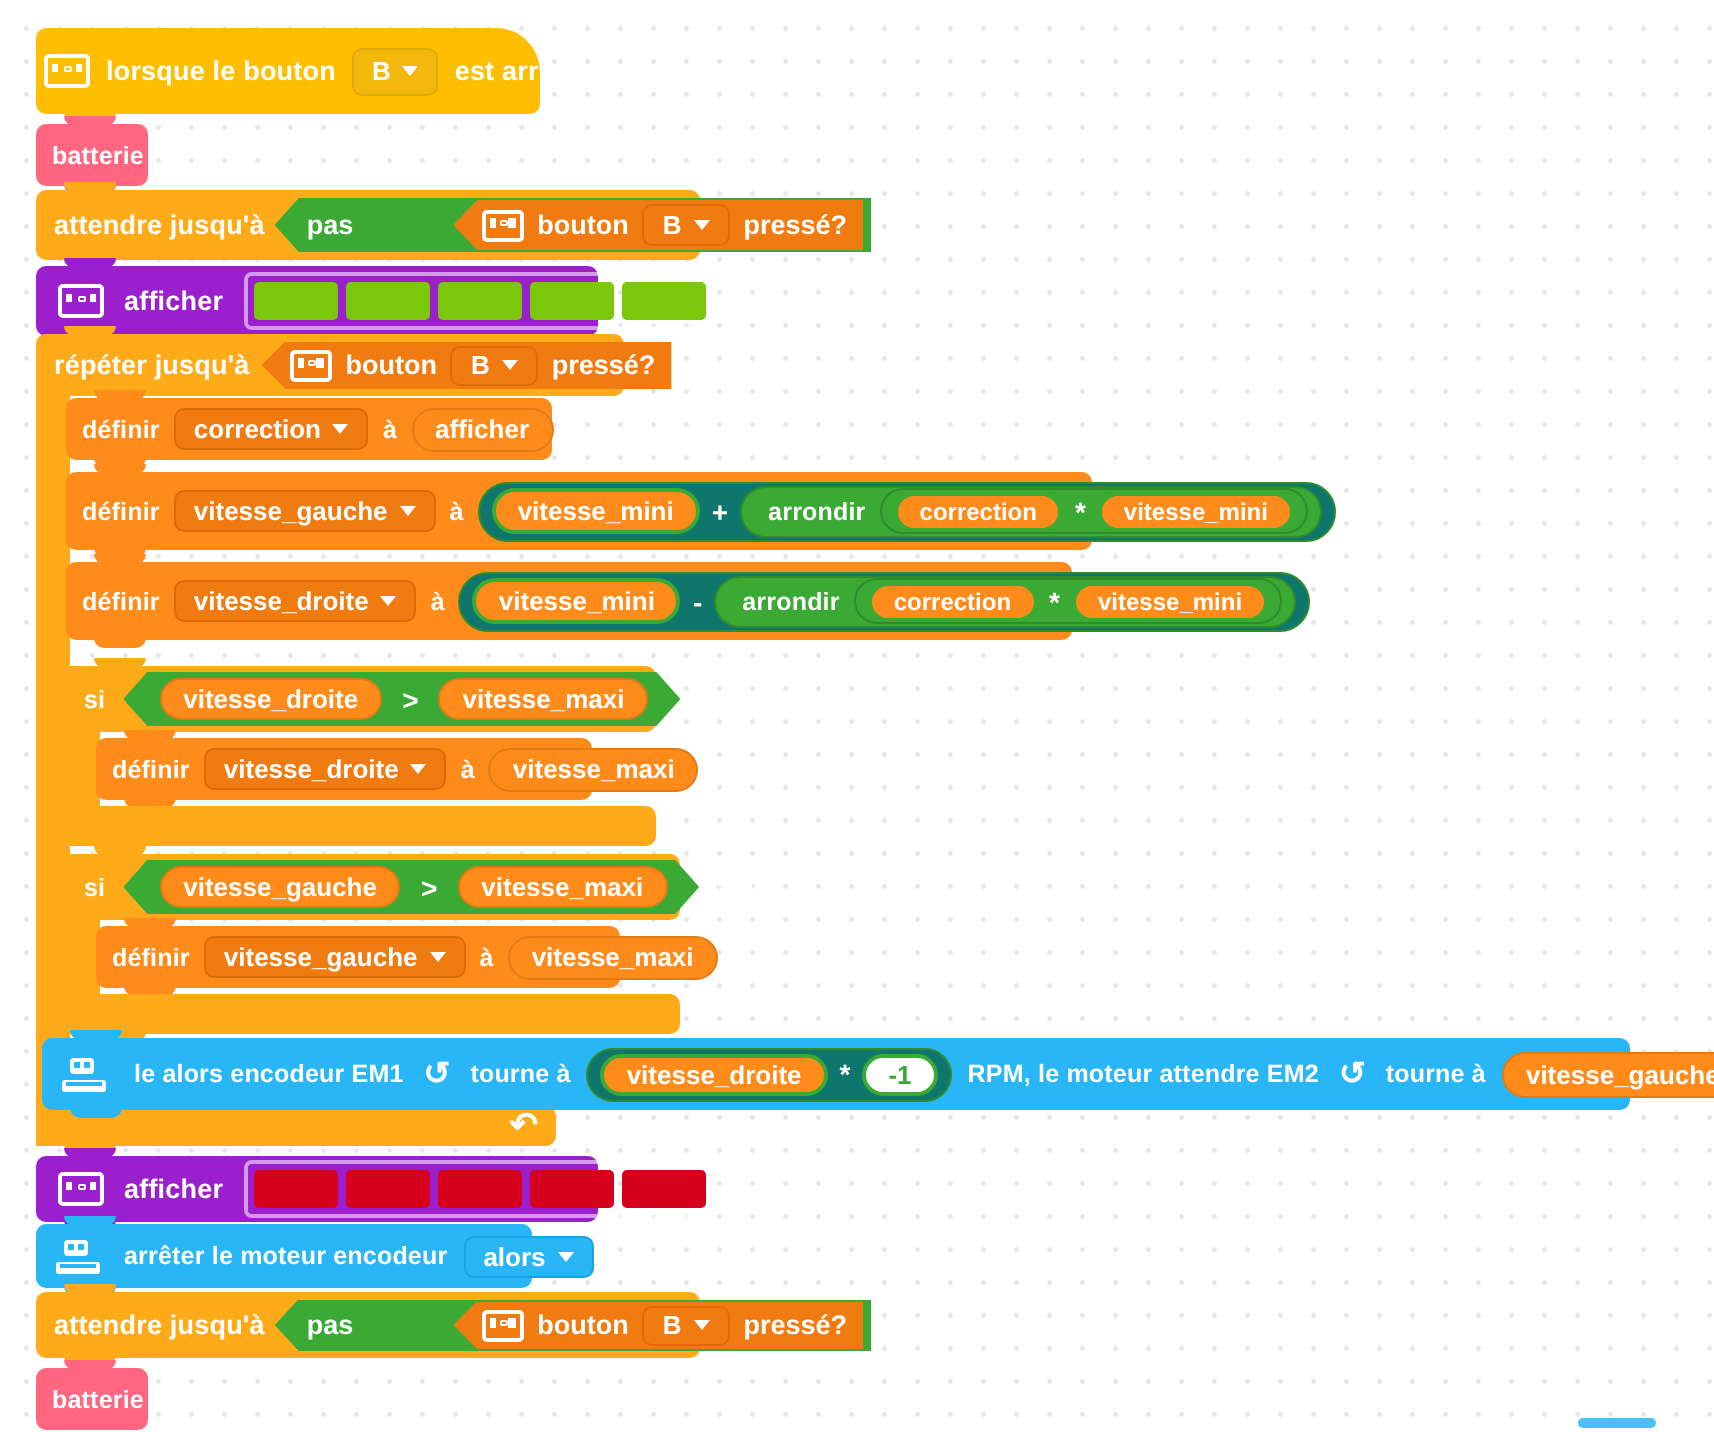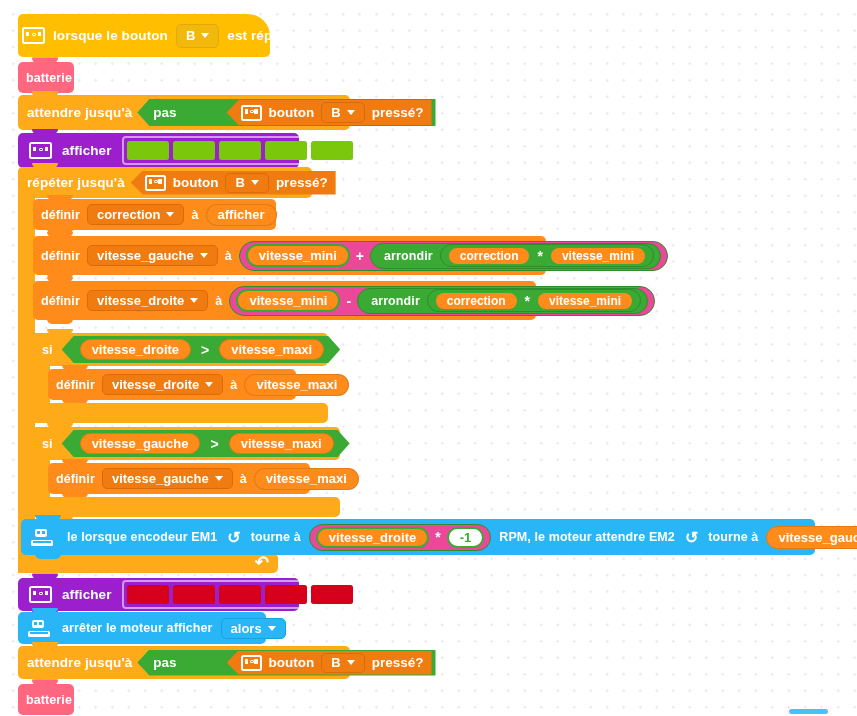--- a/index.html
+++ b/index.html
@@ -63,21 +63,21 @@
     clip-path:polygon(12px 0, 100% 0, 100% 50%, 100% 100%, 12px 100%, 0 50%);
     padding:0 10px 0 16px;
     gap:44px;
   }
   .hexGreen{background:#3aaa35;}
   .hexOrangeIn{background:#f07c11;}
 
   
   .oval{
     display:inline-flex;align-items:center;border-radius:999px;box-sizing:border-box;
-    height:30px;padding:0 6px;background:#ec4899;border:1.5px solid #2e8c2a;
+    height:30px;padding:0 6px;background:#0f766e;border:1.5px solid #2e8c2a;
   }
   .oval.inner{height:26px;background:#3aaa35;border:1.5px solid #2e8c2a;}
 
   .op{color:#fff;font-weight:bold;font-size:14px;padding:0 6px;}
 
   
   .mbicon{position:relative;width:19px;height:13px;border:2px solid #fff;border-radius:2.5px;flex:none;}
   .mbicon:before,.mbicon:after{content:"";position:absolute;top:2.5px;width:3.4px;height:4.5px;background:#fff;}
   .mbicon:before{left:2px;}
   .mbicon:after{right:2px;}
@@ -112,21 +112,21 @@
     <div class="notch-bot" style="background:#FFBF00;"></div>
     <div class="row" style="padding-left:4px;gap:8px;">
       <span class="mbicon">
             <i></i>
           </span>
       <span class="lbl">lorsque le bouton</span>
       <span class="ddown onYellow">
         <span>B</span>
         <span class="tri"></span>
       </span>
-      <span class="lbl">est répéter</span>
+      <span class="lbl">est arrêter</span>
     </div>
   </div>
 
   <div class="blk stmt" style="left:18px;top:62px;width:56px;height:31px;background:#FF6680;">
     <div class="notch-top" style="background:#FF6680;"></div>
     <div class="notch-bot" style="background:#FF6680;"></div>
     <div class="row" style="padding-left:8px;">
       <span class="lbl sm">batterie</span>
     </div>
   </div>
@@ -320,21 +320,21 @@
   </div>
 
   <div class="blk stmt" style="left:21px;top:519px;width:794px;height:36px;background:#29B6F6;">
     <div class="notch-top" style="background:#29B6F6;"></div>
     <div class="notch-bot" style="background:#29B6F6;"></div>
     <div class="row" style="padding-left:10px;gap:8px;">
       <span class="roboticon">
         <span class="head"></span>
             <span class="body"></span>
       </span>
-      <span class="lbl sm" style="margin-left:6px;">le lorsque encodeur EM1</span>
+      <span class="lbl sm" style="margin-left:6px;">le alors encodeur EM1</span>
       <span class="ccw">↺</span>
       <span class="lbl sm">tourne à</span>
       <span class="oval" style="height:27px;">
         <span class="pill varG" style="height:21px;">vitesse_droite</span>
         <span class="op">*</span>
         <span class="pill num" style="height:21px;">-1</span>
       </span>
       <span class="lbl sm">RPM, le moteur attendre EM2</span>
       <span class="ccw">↺</span>
       <span class="lbl sm">tourne à</span>
@@ -362,21 +362,21 @@
   </div>
 
   <div class="blk stmt" style="left:18px;top:612px;width:248px;height:32px;background:#29B6F6;">
     <div class="notch-top" style="background:#29B6F6;"></div>
     <div class="notch-bot" style="background:#29B6F6;"></div>
     <div class="row" style="padding-left:10px;gap:8px;">
       <span class="roboticon">
         <span class="head"></span>
             <span class="body"></span>
       </span>
-      <span class="lbl sm" style="margin-left:4px;">arrêter le moteur afficher</span>
+      <span class="lbl sm" style="margin-left:4px;">arrêter le moteur encodeur</span>
       <span class="ddown onBlue" style="height:21px;">
         <span>alors</span>
         <span class="tri"></span>
       </span>
     </div>
   </div>
 
   <div class="blk stmt" style="left:18px;top:646px;width:332px;height:33px;background:#FFAB19;">
     <div class="notch-top" style="background:#FFAB19;"></div>
     <div class="notch-bot" style="background:#FFAB19;"></div>

